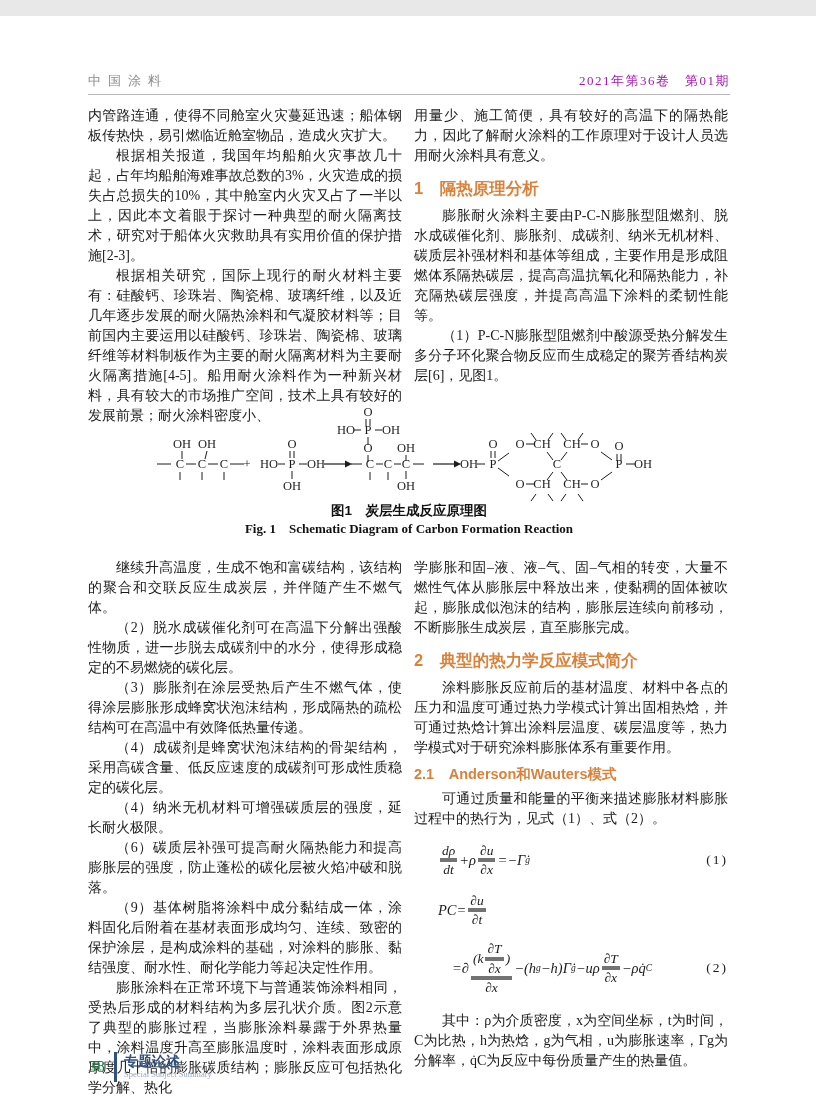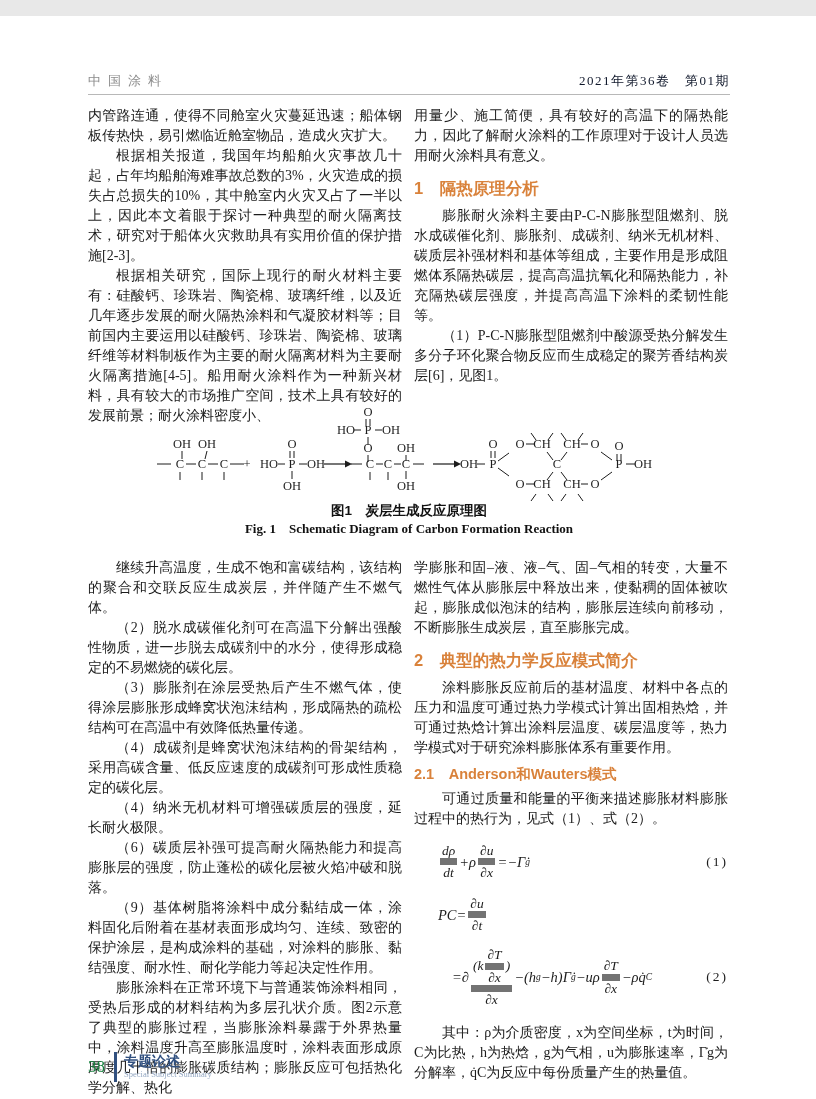--- a/index.html
+++ b/index.html
@@ -3,21 +3,21 @@
 <meta charset="utf-8">
 <style>
   html,body{margin:0;padding:0;background:#e8e8e8;}
   .page{
     position:relative;width:816px;height:1099px;margin:16px auto;background:#ffffff;
     font-family:"Liberation Serif","DejaVu Serif",serif;color:#1c1c1c;overflow:hidden;
   }
   
   .header{position:absolute;left:88px;right:86px;top:56px;display:flex;justify-content:space-between;align-items:baseline;font-size:13px;}
   .journal{color:#8c8c8c;letter-spacing:7px;}
-  .issue{color:#0f172a;letter-spacing:1.5px;}
+  .issue{color:#a21caf;letter-spacing:1.5px;}
   .header-rule{position:absolute;left:88px;right:86px;top:78px;border-top:1px solid #b8b8b8;height:0;}
   
   .col{position:absolute;width:314px;font-size:14px;line-height:20px;text-align:justify;}
   .col .p{text-indent:2em;margin:0;}
   .col .p.cont{text-indent:0;}
   .col .h1{font-family:"Liberation Sans","DejaVu Sans",sans-serif;font-weight:bold;color:#d9823b;
            font-size:16.5px;line-height:22px;margin:11px 0 7px 0;text-indent:0;text-align:left;}
   .col .h2{font-family:"Liberation Sans","DejaVu Sans",sans-serif;font-weight:bold;color:#d9823b;
            font-size:14.5px;line-height:19px;margin:7px 0 5px 0;text-indent:0;text-align:left;}
   #col-left-top{left:88px;top:90px;}
@@ -31,21 +31,21 @@
   .fig-cap-cn{position:absolute;left:88px;right:86px;top:486px;text-align:center;
       font-family:"Liberation Sans","DejaVu Sans",sans-serif;font-weight:bold;font-size:13.5px;color:#111;}
   .fig-cap-en{position:absolute;left:88px;right:86px;top:504px;text-align:center;
       font-family:"Liberation Serif","DejaVu Serif",serif;font-weight:bold;font-size:13px;color:#111;}
   
   .eq-row{display:flex;justify-content:space-between;align-items:center;margin:14px 0 16px 0;}
   .eq-body{display:inline-flex;align-items:center;font-style:italic;padding-left:24px;}
   .eq-line1{display:flex;align-items:center;font-style:italic;padding-left:24px;margin:14px 0 10px 0;}
   .eq-line2 .eq-body{padding-left:38px;}
   .frac{display:inline-flex;flex-direction:column;align-items:center;margin:0 2px;line-height:1.12;font-size:13.5px;}
-  .frac .num{border-bottom:7px solid #737373;padding:0 2px;display:inline-flex;align-items:center;justify-content:center;}
+  .frac .num{border-bottom:4px solid #737373;padding:0 2px;display:inline-flex;align-items:center;justify-content:center;}
   .frac .den{padding:0 2px;}
   .eq-num{font-style:normal;font-size:13.5px;letter-spacing:2px;}
   .equation sub{font-size:9.5px;font-style:italic;}
   .equation{font-size:14.5px;}
   
   .footer{position:absolute;left:88px;top:1036px;display:flex;align-items:center;}
   .pagenum{font-size:17px;color:#15803d;margin-right:9px;font-family:"Liberation Serif",serif;}
   .footer-bar{width:3px;height:30px;background:#31507f;margin-right:7px;}
   .sec-cn{font-family:"Liberation Sans","DejaVu Sans",sans-serif;font-weight:bold;font-size:14px;color:#31507f;line-height:15px;}
   .sec-en{font-family:"Liberation Serif",serif;font-size:8.5px;color:#93a7c2;line-height:11px;}

